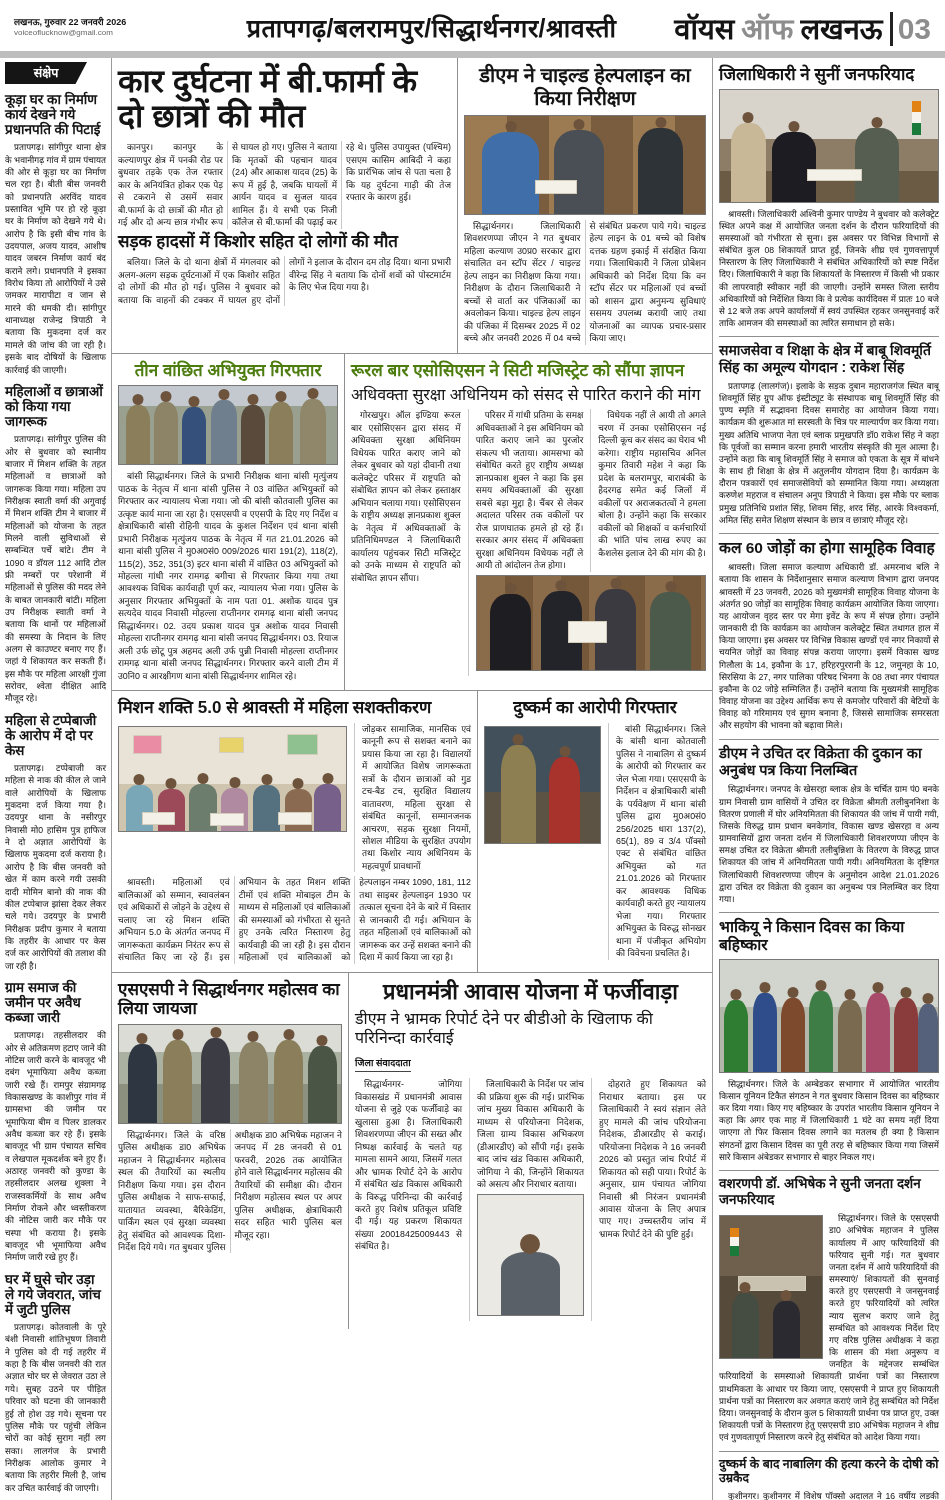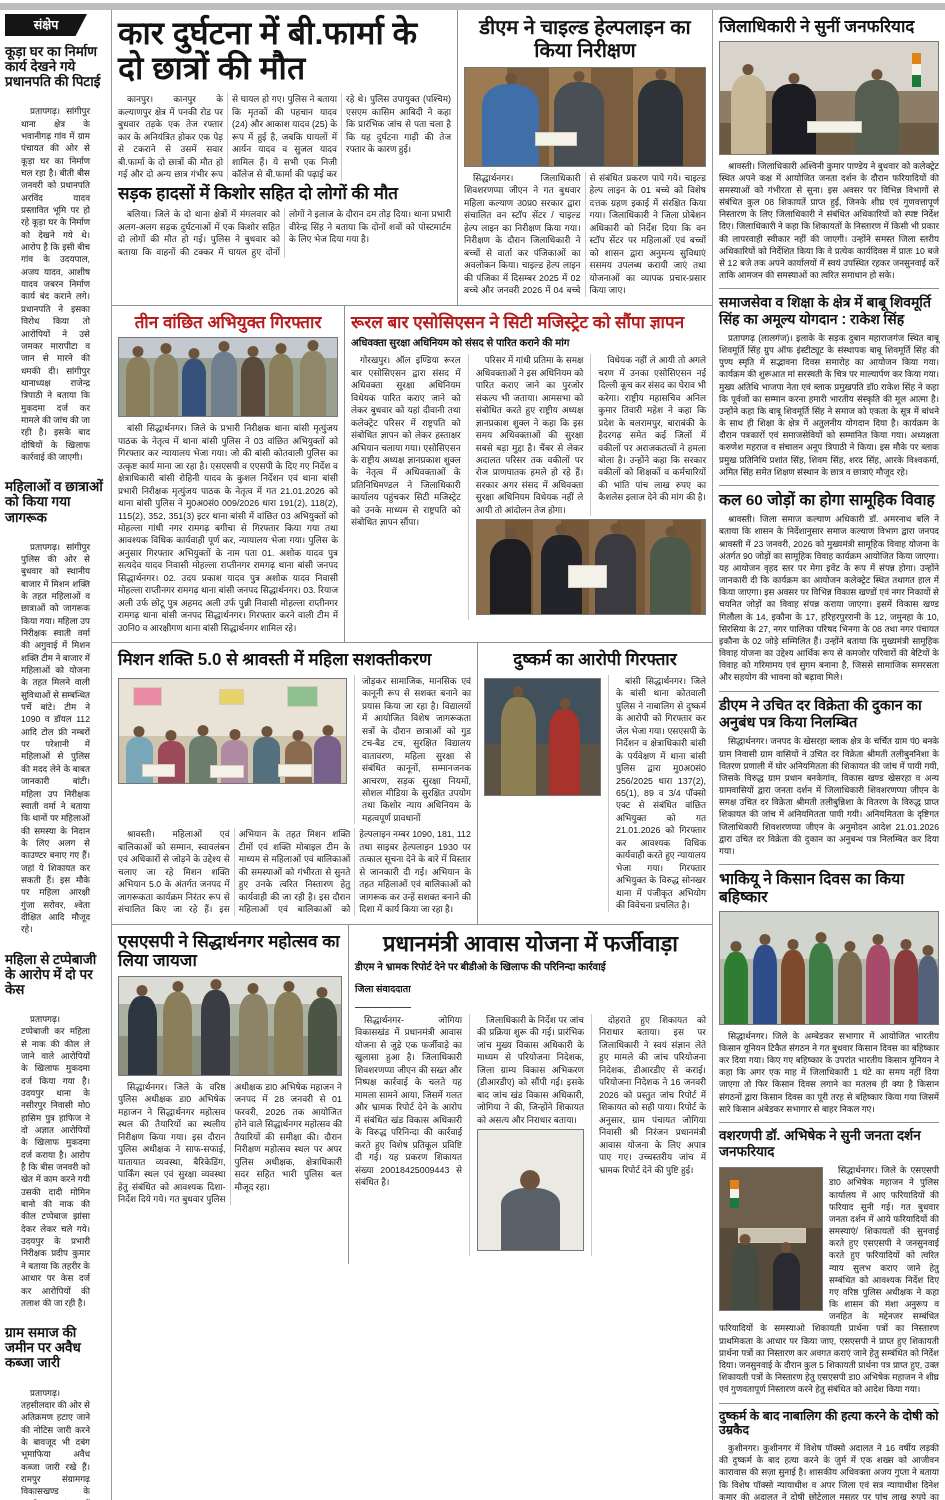--- a/index.html
+++ b/index.html
@@ -16,42 +16,42 @@
   .masthead-rule{height:7px;background:#bdbdbd;margin-top:3px;}
   
   .content{display:flex;align-items:stretch;}
   .col-briefs{width:112px;min-width:112px;border-right:1px solid #9a9a9a;padding:4px 5px 10px;box-sizing:border-box;}
   .col-main{width:600px;min-width:600px;box-sizing:border-box;}
   .col-right{flex:1;border-left:1px solid #9a9a9a;padding:2px 6px 8px;box-sizing:border-box;}
   
   .briefs-label{background:#151515;color:#fff;font-weight:bold;font-size:12.5px;text-align:center;
                 padding:2px 0 3px;width:82px;clip-path:polygon(0 0,100% 0,86% 100%,0 100%);}
   .brief h3{font-size:13.5px;line-height:1.12;margin:8px 0 4px;font-weight:bold;}
-  .brief p{font-size:8.7px;line-height:1.42;text-align:justify;margin:16px;text-indent:9px;}
+  .brief p{font-size:8.7px;line-height:1.42;text-align:justify;margin:0;text-indent:9px;}
   
   .row{display:flex;border-bottom:1px solid #8f8f8f;}
   .cell{padding:4px 6px 8px;box-sizing:border-box;}
   .bR{border-right:1px solid #8f8f8f;}
   .art-car{width:346px;}  .art-dm{flex:1;}
   .art-three{width:233px;} .art-rural{flex:1;}
   .art-mission{width:366px;} .art-rape{flex:1;}
   .art-ssp{width:237px;} .art-pm{flex:1;}
   h1,h2,h3{margin:0;}
   .hl-xl{font-size:32px;line-height:1.1;font-weight:bold;margin:2px 0 7px;}
   .hl-lg{font-size:20px;line-height:1.15;font-weight:bold;margin:2px 0 5px;text-align:center;}
   .hl-md{font-size:17px;line-height:1.15;font-weight:bold;margin:3px 0 5px;}
-  .hl-sub{font-size:10px;line-height:1.2;font-weight:bold;margin:2px 0 5px;}
-  .maroon{color:#b91c1c;}
+  .hl-sub{font-size:16px;line-height:1.2;font-weight:normal;margin:2px 0 5px;}
+  .maroon{color:#4d7c0f;}
   .center{text-align:center;}
   .body{font-size:8.9px;line-height:1.4;text-align:justify;}
   .body p{margin:0;text-indent:9px;}
   .c2{column-count:2;column-gap:9px;column-rule:1px solid #c8c8c8;}
   .c3{column-count:3;column-gap:9px;column-rule:1px solid #c8c8c8;}
   .byline{font-size:9.5px;font-weight:bold;border-bottom:1px solid #444;display:inline-block;
-          padding-bottom:12px;margin:2px 0 6px;}
+          padding-bottom:2px;margin:2px 0 6px;}
   .flexcols{display:flex;gap:7px;}
   .flexcols>div{flex:1;}
   .vr{border-left:1px solid #c8c8c8;padding-left:7px;}
   
   .photo{position:relative;overflow:hidden;border:1px solid #777;margin:3px 0 5px;box-sizing:border-box;}
   .fig{position:absolute;bottom:0;border-radius:42% 42% 0 0/26% 26% 0 0;display:block;}
   .fig::before{content:"";position:absolute;top:-11px;left:50%;transform:translateX(-50%);
                width:11px;height:11px;border-radius:50%;background:#6d523c;}
   .head-lg::before{width:20px;height:20px;top:-18px;}
   .paper{position:absolute;background:#f4f1e8;border:1px solid #d4cdbb;display:block;}
@@ -77,20 +77,33 @@
   .r-h2{font-size:14px;line-height:1.2;font-weight:bold;margin:2px 0 4px;}
   .r-h3{font-size:15.5px;line-height:1.18;font-weight:bold;margin:2px 0 4px;}
   .r-h4{font-size:12.3px;line-height:1.2;font-weight:bold;margin:2px 0 4px;}
   .clear{clear:both;}
 </style>
 </head>
 <body>
 
 <div class="page">
 
+  <header class="masthead">
+    <div class="mh-left">
+      <div>लखनऊ, गुरुवार 22 जनवरी 2026</div>
+      <div class="email">voiceoflucknow@gmail.com</div>
+    </div>
+    <div class="mh-center">प्रतापगढ़/बलरामपुर/सिद्धार्थनगर/श्रावस्ती</div>
+    <div class="mh-right">
+      <span>वॉयस</span>
+      <span class="gray">ऑफ</span>
+      <span>लखनऊ</span>
+      <span class="pagenum">03</span>
+    </div>
+  </header>
   <div class="masthead-rule"></div>
 
   <div class="content">
 
     <aside class="col-briefs">
       <div class="briefs-label">संक्षेप</div>
 
       <article class="brief">
         <h3>कूड़ा घर का निर्माण कार्य देखने गये प्रधानपति की पिटाई</h3>
         <p>प्रतापगढ़। सांगीपुर थाना क्षेत्र के भवानीगढ़ गांव में ग्राम पंचायत की ओर से कूड़ा घर का निर्माण चल रहा है। बीती बीस जनवरी को प्रधानपति अरविंद यादव प्रस्तावित भूमि पर हो रहे कूड़ा घर के निर्माण को देखने गये थे। आरोप है कि इसी बीच गांव के उदयपाल, अजय यादव, आशीष यादव जबरन निर्माण कार्य बंद कराने लगे। प्रधानपति ने इसका विरोध किया तो आरोपियों ने उसे जमकर मारापीटा व जान से मारने की धमकी दी। सांगीपुर थानाध्यक्ष राजेन्द्र त्रिपाठी ने बताया कि मुकदमा दर्ज कर मामले की जांच की जा रही है। इसके बाद दोषियों के खिलाफ कार्रवाई की जाएगी।</p>

